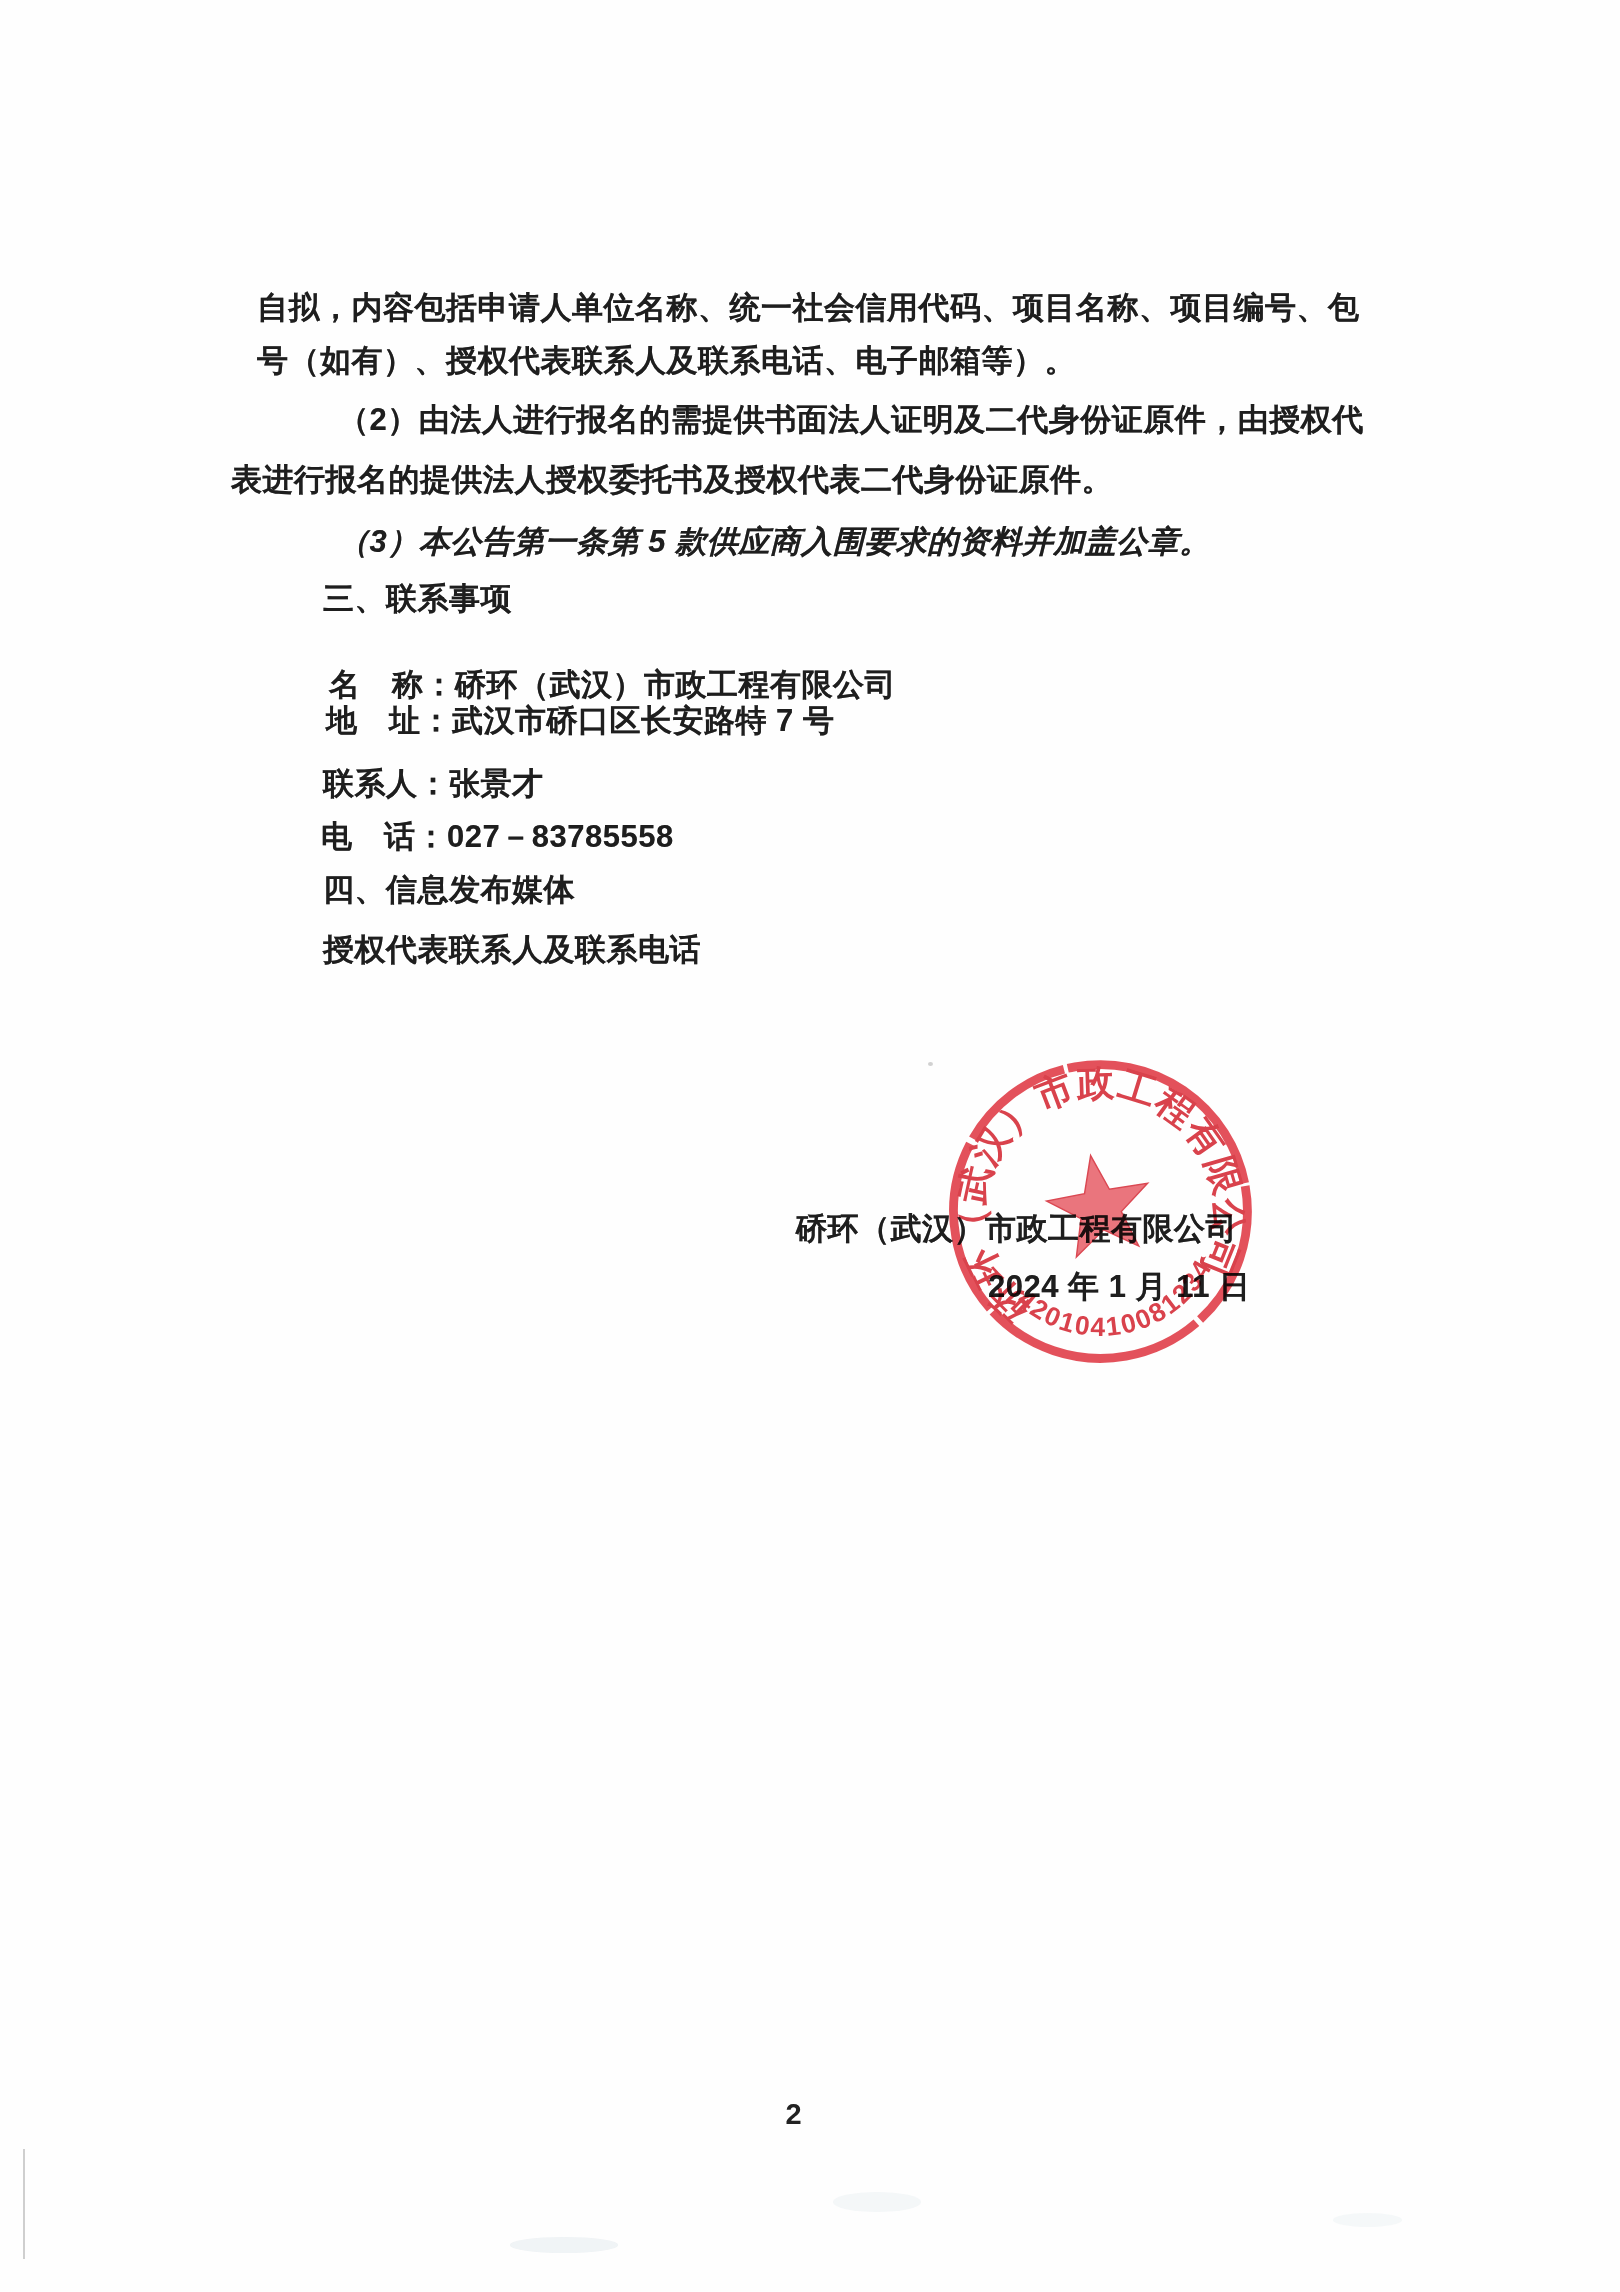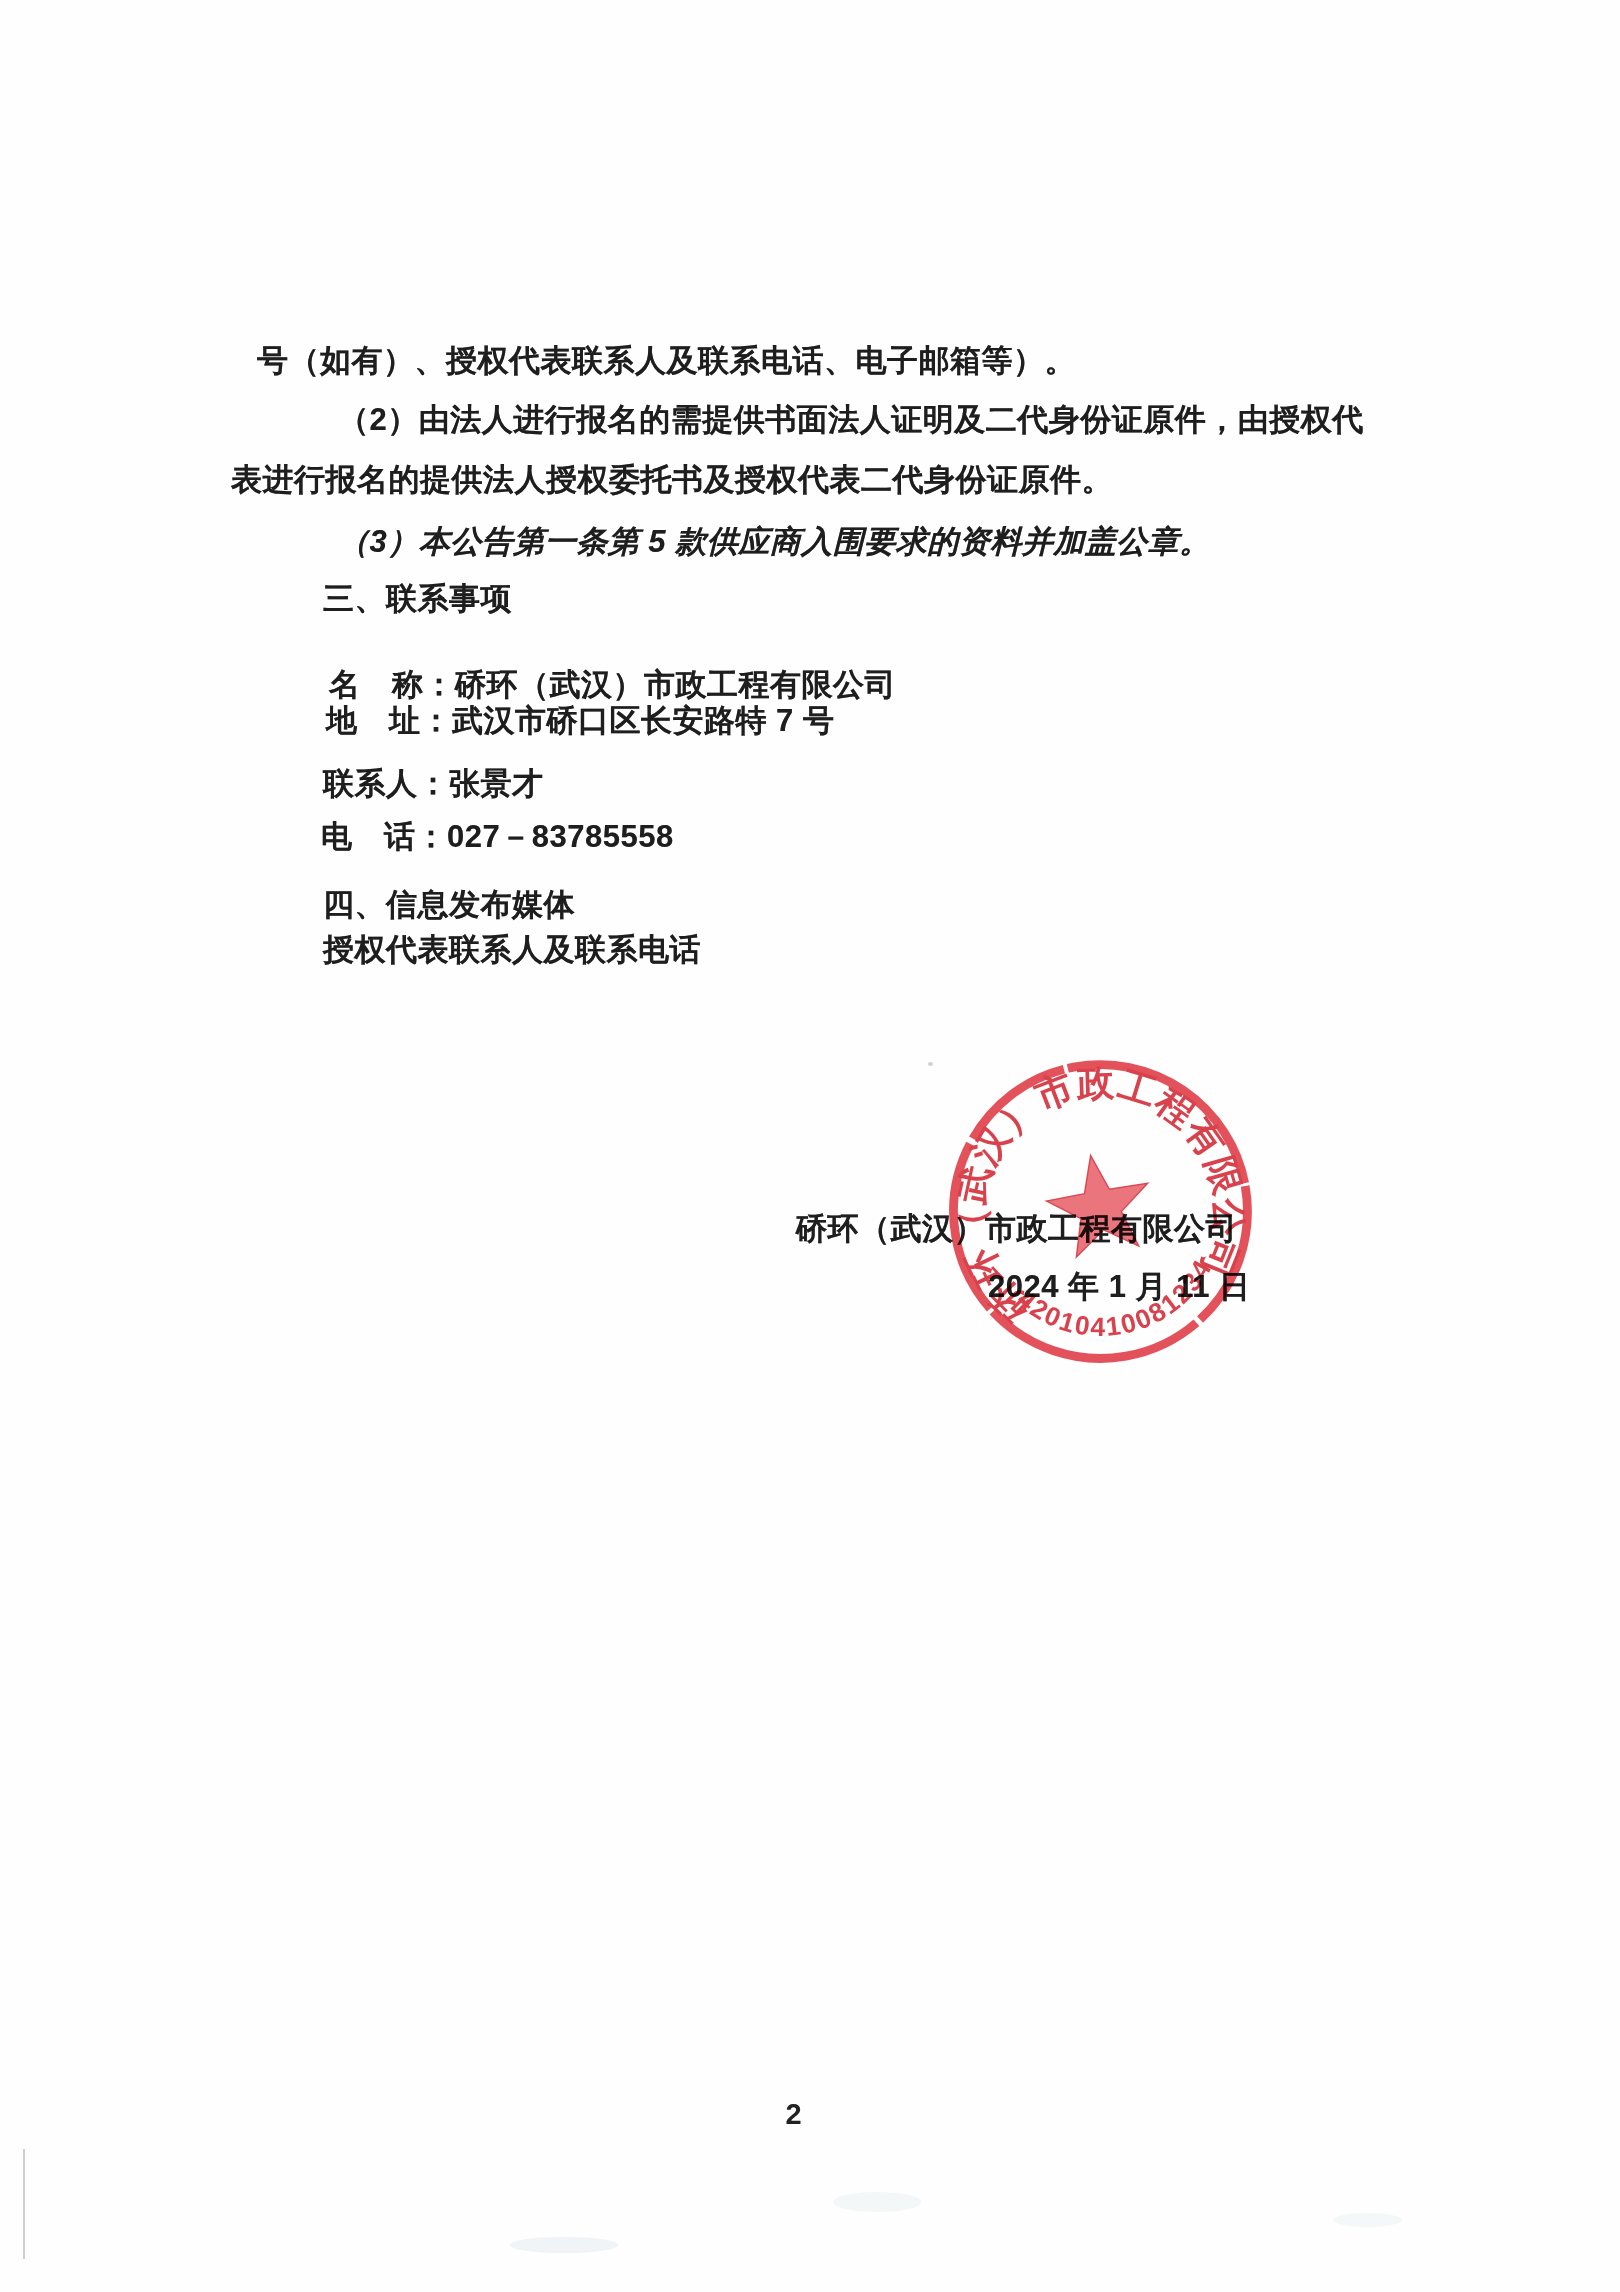--- a/index.html
+++ b/index.html
@@ -54,30 +54,31 @@
   .speck-1 { left: 928px; top: 1062px; width: 4.9px; height: 3.9px; background: #b9b9b9; border-radius: 50%; opacity: 0.65; }
   .smudge-1 { left: 510px; top: 2237px; width: 108px; height: 15.7px; background: #e2eaee; border-radius: 50%; opacity: 0.5; }
   .smudge-2 { left: 833px; top: 2192px; width: 88px; height: 19.6px; background: #e6eef1; border-radius: 50%; opacity: 0.4; }
   .smudge-3 { left: 1333px; top: 2213px; width: 69px; height: 13.7px; background: #e8eff2; border-radius: 50%; opacity: 0.4; }
 </style>
 </head>
 <body>
 
 <div class="page">
 
+  <div class="doc-line" style="top:287px;  left:257px;">自拟，内容包括申请人单位名称、统一社会信用代码、项目名称、项目编号、包</div>
   <div class="doc-line" style="top:340px;  left:257px;">号（如有）、授权代表联系人及联系电话、电子邮箱等）。</div>
   <div class="doc-line" style="top:399px;  left:338px;">（2）由法人进行报名的需提供书面法人证明及二代身份证原件，由授权代</div>
   <div class="doc-line" style="top:459px;  left:231px;">表进行报名的提供法人授权委托书及授权代表二代身份证原件。</div>
   <div class="doc-line" style="top:521px;  left:338px;font-style:italic;">（3）本公告第一条第 5 款供应商入围要求的资料并加盖公章。</div>
   <div class="doc-line" style="top:578px;  left:323px;">三、联系事项</div>
   <div class="doc-line" style="top:664px;  left:329px;text-align:center;">名　称：硚环（武汉）市政工程有限公司</div>
   <div class="doc-line" style="top:700px;  left:326px;">地　址：武汉市硚口区长安路特 7 号</div>
   <div class="doc-line" style="top:763px;  left:323px;">联系人：张景才</div>
   <div class="doc-line" style="top:816px;  left:321px;">电　话：027－83785558</div>
-  <div class="doc-line" style="top:869px;  left:323px;margin-top:15px;">四、信息发布媒体</div>
+  <div class="doc-line" style="top:869px;  left:323px;">四、信息发布媒体</div>
   <div class="doc-line" style="top:929px;  left:323px;">授权代表联系人及联系电话</div>
 
   <div class="sig-line" style="top:1208px; left:796px;">硚环（武汉）市政工程有限公司</div>
   <div class="sig-line" style="top:1266px; left:988px;text-align:right;">2024 年 1 月 11 日</div>
 
   <svg class="seal" width="333" height="333" viewBox="0 0 340 340" xmlns="http://www.w3.org/2000/svg">
     <g transform="rotate(-10 170 170)">
 
       <circle cx="170" cy="170" r="150" fill="none" stroke="#e03a44" stroke-width="9" stroke-dasharray="150 5 230 4 180 6 120 4 240 5" opacity="0.95"></circle>
 

